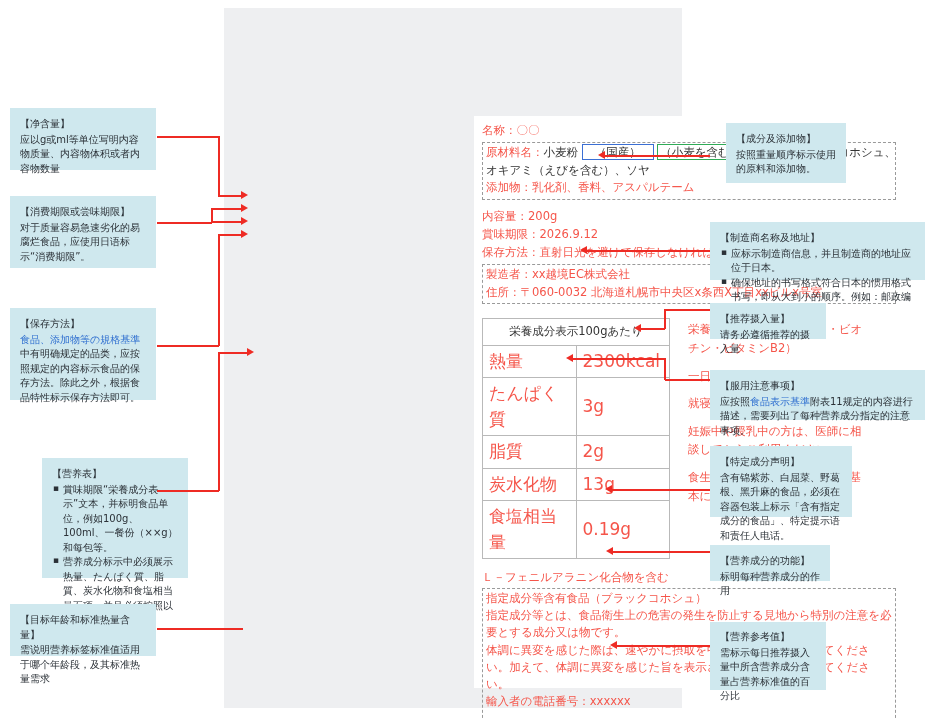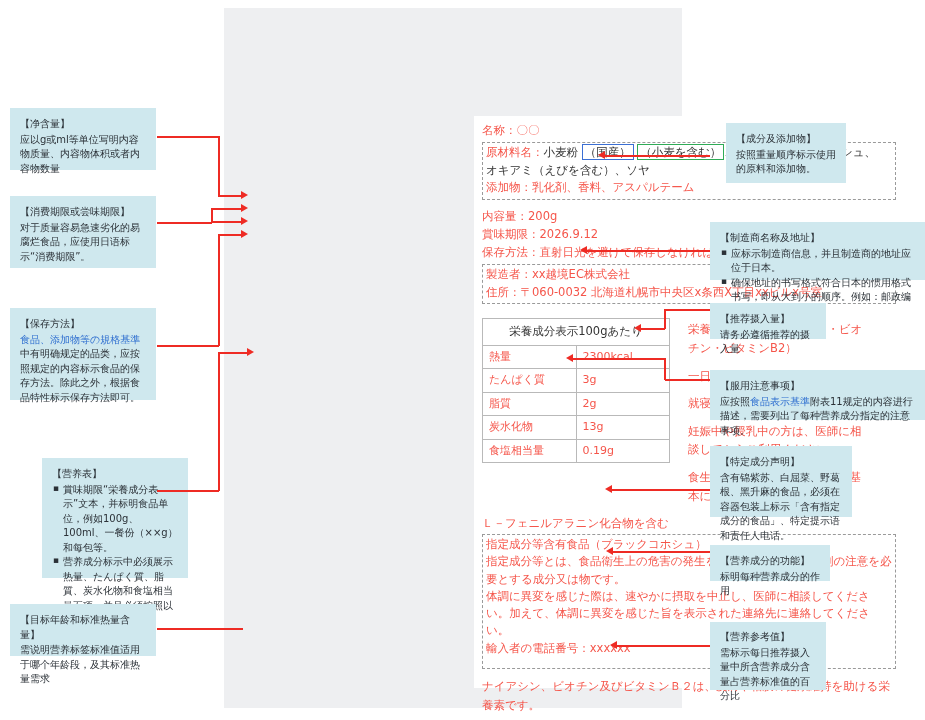--- a/index.html
+++ b/index.html
@@ -49,21 +49,21 @@
     white-space: nowrap;
     letter-spacing: 0px;
   }
   .dashed-box {
     border: 1px dashed #9a9a9a;
     padding: 1px 3px 2px 3px;
     display: block;
   }
   .inline-blue {
     border: 1px solid #3b6fd4;
-    padding: 0 2px;
+    padding: 0 12px;
     display: inline-block;
     line-height: 1.25;
   }
   .inline-green {
     border: 1px solid #2fab56;
     padding: 0 2px;
     display: inline-block;
     line-height: 1.25;
   }
   .spacer8 { height: 8px; }
@@ -76,21 +76,21 @@
     align-items: flex-start;
     gap: 18px;
   }
   table.nutri {
     border-collapse: collapse;
     width: 188px;
     table-layout: fixed;
   }
   table.nutri th, table.nutri td {
     border: 1px solid #b9b9b9;
-    font-size: 11px;
+    font-size: 17px;
     padding: 3px 6px;
     font-weight: normal;
     line-height: 1.5;
   }
   table.nutri th {
     text-align: center;
     color: #333;
     font-size: 11.5px;
     padding: 4px 6px;
   }

